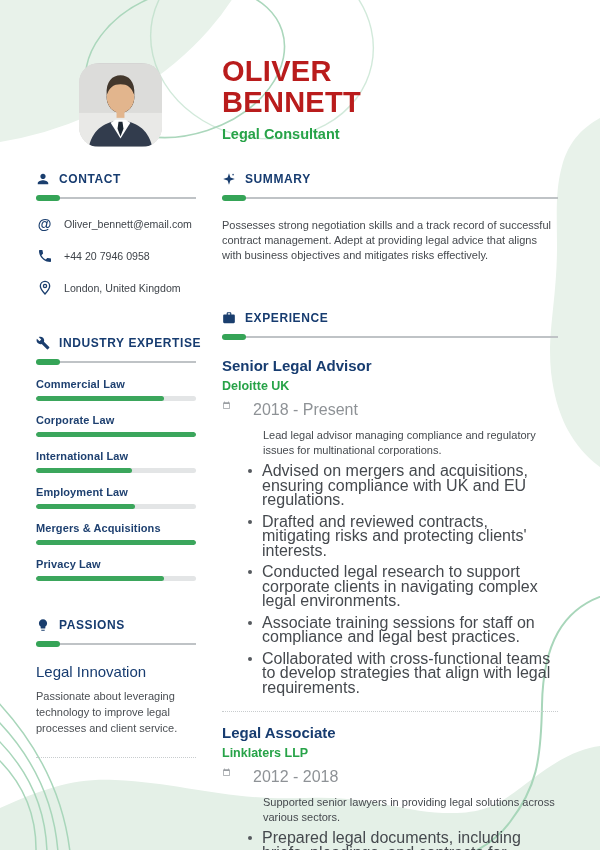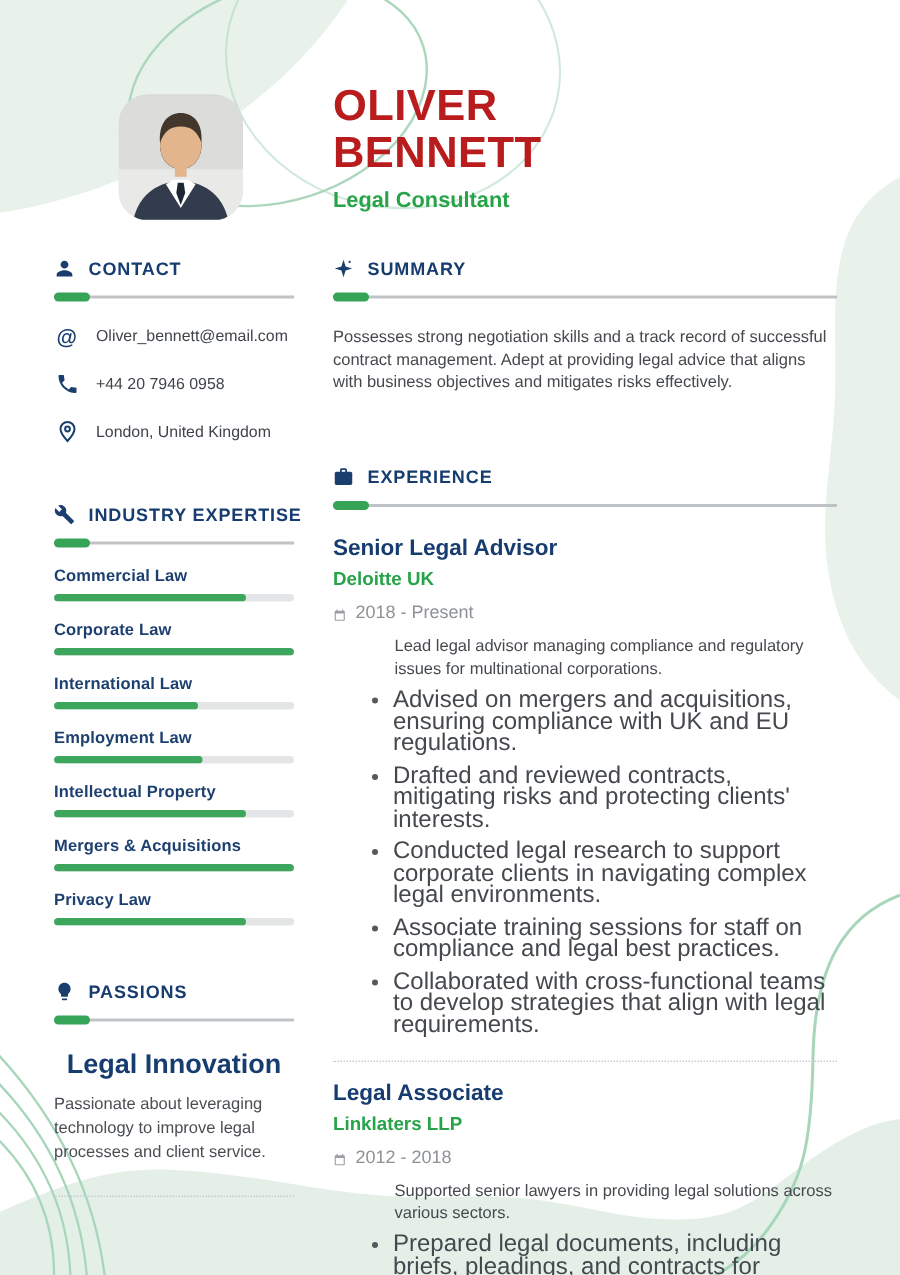--- a/index.html
+++ b/index.html
@@ -45,33 +45,33 @@
   .at-glyph{font-size:14px;font-weight:bold;color:#1a3e6e;line-height:1;}
 
   
   .skills{margin-top:13px;}
   .skill{margin-bottom:13px;}
   .skill-label{color:#1e4070;font-size:11px;font-weight:bold;margin-bottom:6px;letter-spacing:.1px;}
   .bar-track{width:160px;height:5px;border-radius:3px;background:#e3e5e6;overflow:hidden;}
   .bar-fill{height:5px;border-radius:3px;background:#3ba65c;}
 
   
-  .passion-title{color:#173c70;font-size:18px;font-weight:bold;margin-top:16px;text-align:center;}
+  .passion-title{color:#173c70;font-size:15px;font-weight:normal;margin-top:16px;}
   .passion-text{font-size:11px;line-height:16px;color:#4a4e53;margin-top:8px;}
   .dotted{border:none;border-top:1.5px dotted #c8ccce;margin:0;}
   .dotted-left{margin-top:21px;}
 
   
   .para{font-size:11px;line-height:15px;color:#45494e;margin-top:0;margin-bottom:14px;}
   .summary-body{margin-top:17px;}
   .spacer-exp{height:34px;}
   .job{margin-top:17px;}
   .job-title-line{color:#173c70;font-size:15px;font-weight:bold;}
   .job-company{color:#27a348;font-size:12.5px;font-weight:bold;margin-top:5px;}
-  .job-dates{display:flex;align-items:flex-end;gap:6px;margin-top:8px;color:#8e9296;font-size:12px;}
+  .job-dates{display:flex;align-items:flex-start;gap:22px;margin-top:8px;color:#8e9296;font-size:16px;}
   .job-dates svg{width:9px;height:9px;fill:#9a9ea2;}
   .job-desc{font-size:11px;line-height:15px;color:#45494e;margin-top:9px;margin-left:41px;}
   .bullets{list-style:none;margin:6px 0 0 0;padding:0;}
   .bullets li{
     position:relative;margin:0 0 7px 0;padding-left:40px;font-size:16px;line-height:14.5px;color:#45494e;
   }
   .bullets li::before{
     content:"";position:absolute;left:26px;top:5px;width:4px;height:4px;border-radius:50%;background:#55595e;
   }
   .dotted-exp{margin:16px 0 12px 0;}
@@ -187,26 +187,20 @@
             <div class="bar-fill" style="width: 60%;"></div>
           </div>
       </div>
       <div class="skill">
         <div class="skill-label">Employment Law</div>
         <div class="bar-track">
             <div class="bar-fill" style="width: 62%;"></div>
           </div>
       </div>
       <div class="skill">
-        <div class="skill-label">Intellectual Property</div>
-        <div class="bar-track">
-            <div class="bar-fill" style="width: 80%;"></div>
-          </div>
-      </div>
-      <div class="skill">
         <div class="skill-label">Mergers &amp; Acquisitions</div>
         <div class="bar-track">
             <div class="bar-fill" style="width: 100%;"></div>
           </div>
       </div>
       <div class="skill">
         <div class="skill-label">Privacy Law</div>
         <div class="bar-track">
             <div class="bar-fill" style="width: 80%;"></div>
           </div>

